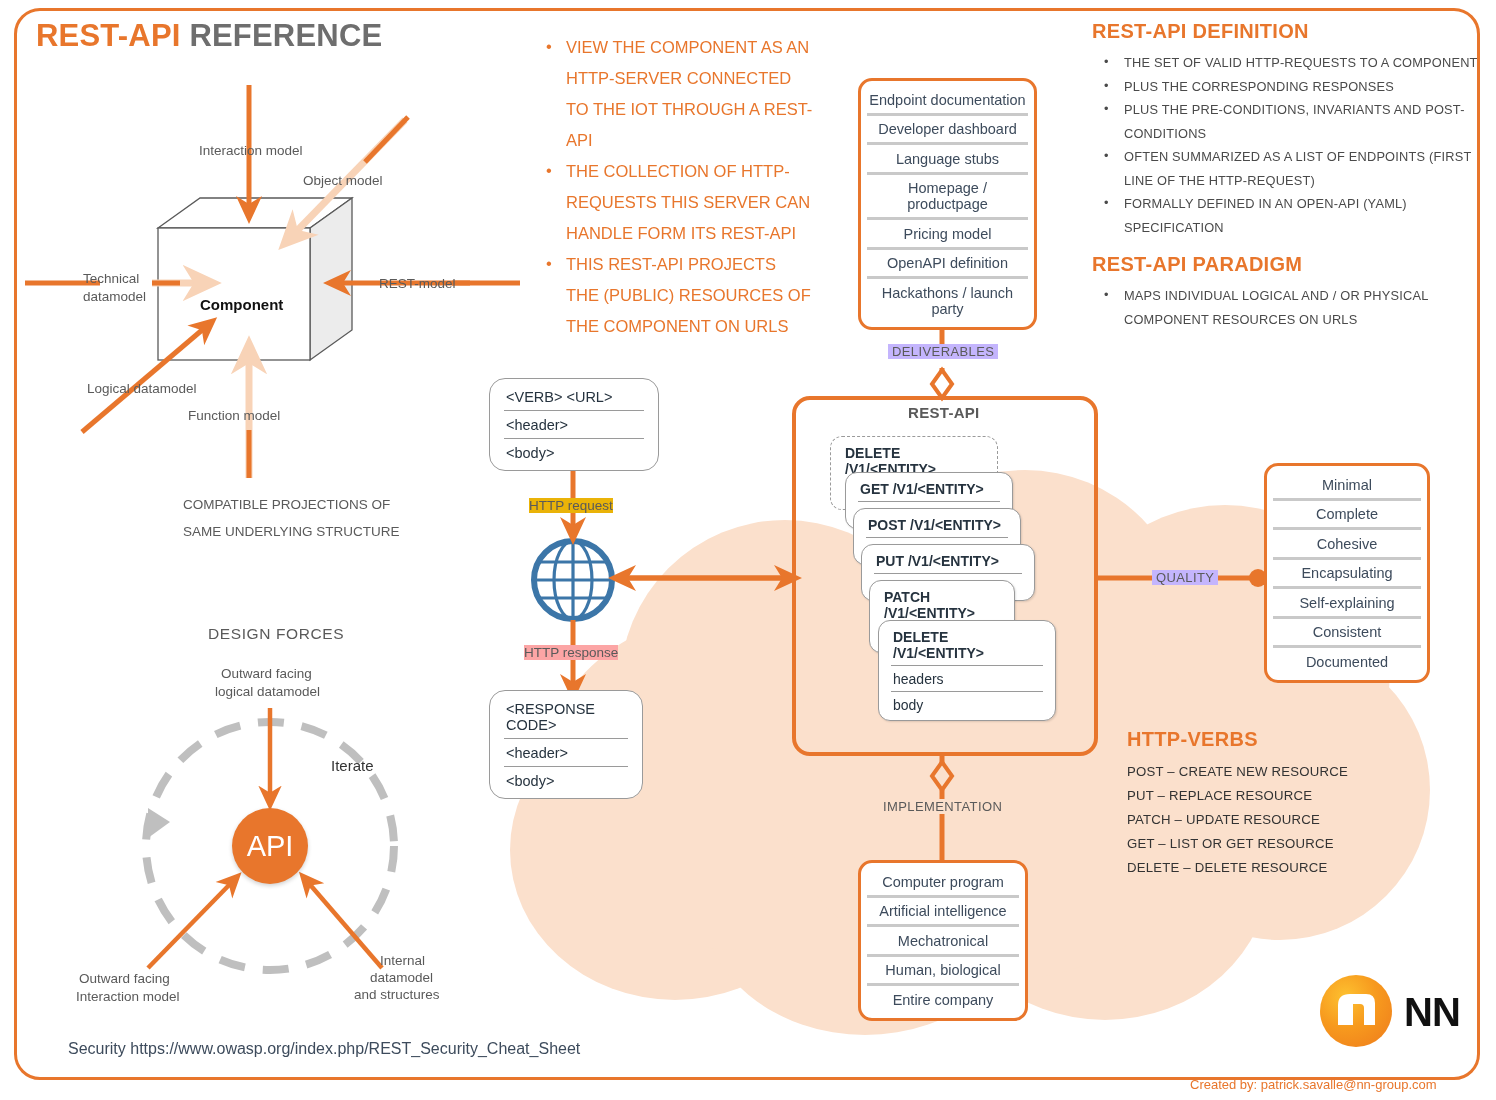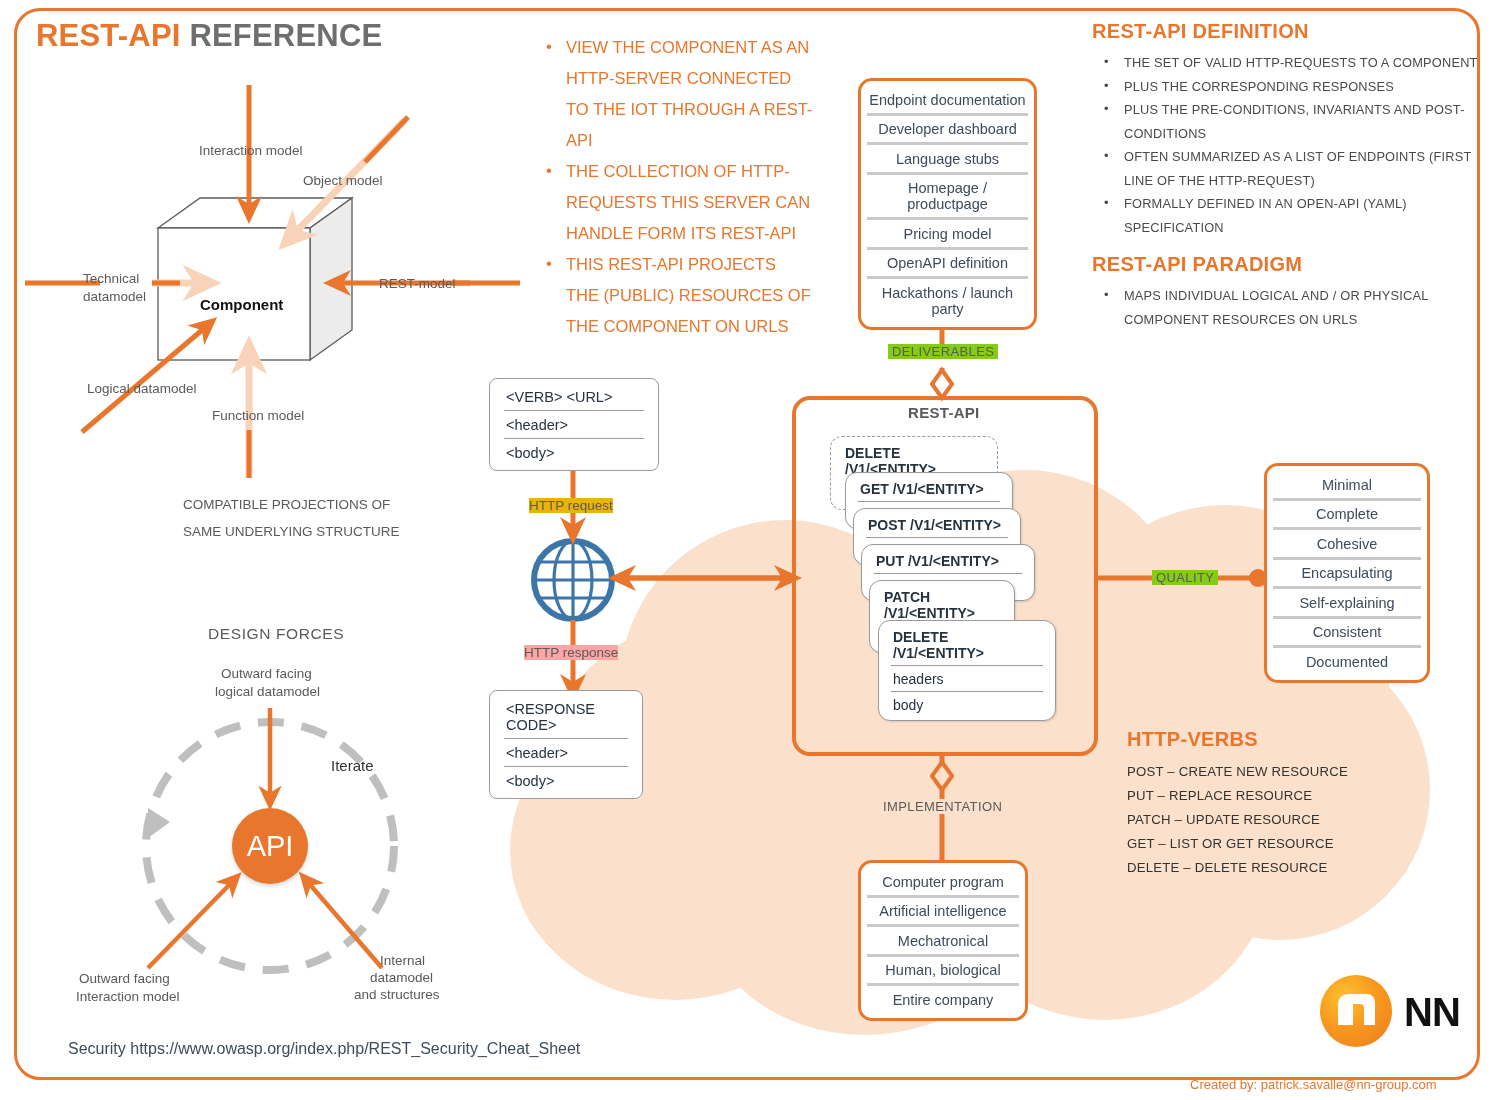--- a/index.html
+++ b/index.html
@@ -22,21 +22,21 @@
   .lbl{color:#5A5A5A;font-size:13.5px;}
 
   
   .listbox{position:absolute;border:3px solid #E8762C;border-radius:14px;background:#fff;
            box-sizing:border-box;padding:5px 6px;}
   .listbox .row{font-size:14.5px;color:#3d4b5c;text-align:center;padding:5.5px 2px 5px;
                 border-bottom:3px solid #C9C9C9;}
   .listbox .row:last-child{border-bottom:none;}
 
   
-  .msgcard{position:absolute;border:1px solid #9a9a9a;border-radius:8px;background:#fff;
+  .msgcard{position:absolute;border:1px solid #9a9a9a;border-radius:16px;background:#fff;
            box-sizing:border-box;padding:4px 14px;}
   .msgcard .row{font-size:14.5px;color:#26333f;padding:6px 2px 5px;border-bottom:1px solid #9a9a9a;}
   .msgcard .row:last-child{border-bottom:none;}
 
   
   .epcard{position:absolute;border:1px solid #9a9a9a;border-radius:12px;background:#fff;
           box-sizing:border-box;padding:3px 12px;box-shadow:1px 1px 2px rgba(0,0,0,.12);}
   .epcard .row{font-size:14px;color:#26333f;font-weight:600;padding:5px 2px 4px;
                border-bottom:1px solid #9a9a9a;}
   .epcard .row:last-child{border-bottom:none;}
@@ -47,21 +47,21 @@
   .bullist{position:absolute;}
   .bullist .bi{position:relative;padding-left:28px;margin-bottom:0;}
   .bullist .bi:before{content:"\2022";position:absolute;left:8px;top:-1px;}
 
   .orangebul{color:#E8762C;font-size:16.5px;line-height:31px;}
   .greybul{color:#4a4a4a;font-size:12.8px;line-height:23.5px;letter-spacing:.2px;}
 
   .h2{position:absolute;color:#E8762C;font-size:20px;font-weight:600;letter-spacing:.3px;}
 
   
-  .relbl{position:absolute;background:#84cc16;color:#5A5A5A;font-size:13px;padding:0 4px;letter-spacing:.4px;}
+  .relbl{position:absolute;background:#c4b5fd;color:#5A5A5A;font-size:13px;padding:0 4px;letter-spacing:.4px;}
   .relbl.onc{background:#FBE0CC;}
 
   
   #apicircle{position:absolute;left:232px;top:808px;width:76px;height:76px;border-radius:50%;
              background:#E8762C;color:#fff;font-size:29px;line-height:76px;text-align:center;
              box-shadow:0 2px 4px rgba(0,0,0,.18);}
 
   
   #nnlogo{position:absolute;left:1320px;top:975px;width:72px;height:72px;border-radius:50%;
           background:radial-gradient(circle at 35% 30%,#FDC130 0%,#F79A1E 45%,#EE7A1B 100%);}
@@ -166,21 +166,21 @@
     <line x1="1098" y1="578" x2="1262" y2="578" stroke="#E8762C" stroke-width="5"></line>
     <circle cx="1258" cy="578" r="9" fill="#E8762C"></circle>
   </svg>
 
   <div class="txt lbl" style="left:199px;top:143px;">Interaction model</div>
   <div class="txt lbl" style="left:303px;top:173px;">Object model</div>
   <div class="txt lbl" style="left:83px;top:271px;">Technical</div>
   <div class="txt lbl" style="left:83px;top:289px;">datamodel</div>
   <div class="txt lbl" style="left:379px;top:276px;">REST-model</div>
   <div class="txt lbl" style="left:87px;top:381px;">Logical datamodel</div>
-  <div class="txt lbl" style="left:212px;top:408px;">Function model</div>
+  <div class="txt lbl" style="left:188px;top:408px;">Function model</div>
   <div class="txt lbl" style="left:183px;top:497px;">COMPATIBLE PROJECTIONS OF</div>
   <div class="txt lbl" style="left:183px;top:524px;">SAME UNDERLYING STRUCTURE</div>
   <div class="txt" style="left:200px;top:296px;font-size:15px;font-weight:bold;color:#111;">Component</div>
 
   <div class="bullist orangebul" style="left:538px;top:32px;width:275px;">
     <div class="bi">VIEW THE COMPONENT AS AN HTTP-SERVER CONNECTED TO THE IOT THROUGH A REST-API</div>
     <div class="bi">THE COLLECTION OF HTTP-REQUESTS THIS SERVER CAN HANDLE FORM ITS REST-API</div>
     <div class="bi">THIS REST-API PROJECTS THE (PUBLIC) RESOURCES OF THE COMPONENT ON URLS</div>
   </div>
 

